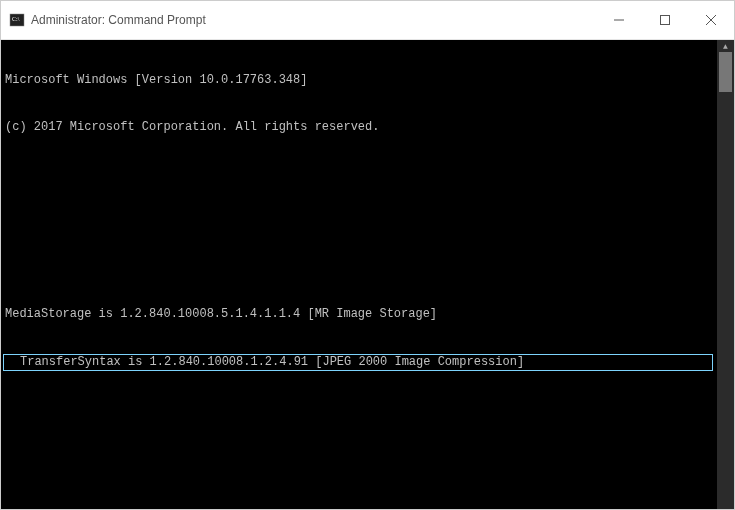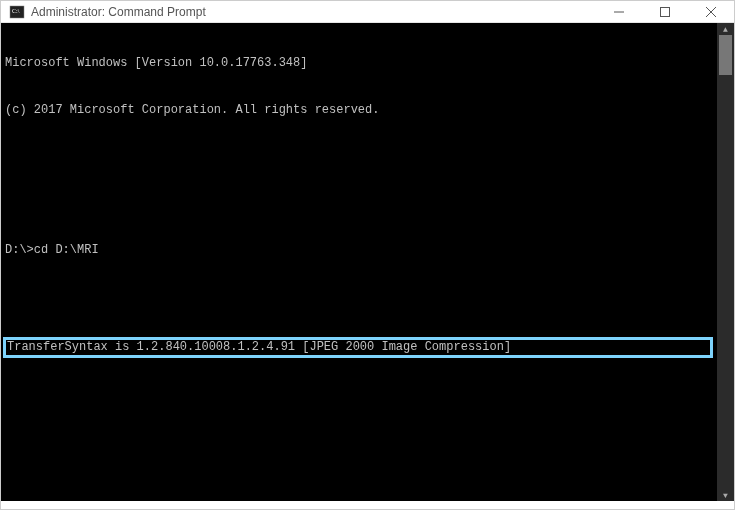--- a/index.html
+++ b/index.html
@@ -6,21 +6,21 @@
     body {
       width: 735px;
       height: 510px;
       font-family: Consolas, 'Courier New', monospace;
       font-size: 12px;
       background: #fff;
       overflow: hidden;
       border: 1px solid #ccc;
     }
     .titlebar {
-      height: 22px;
+      height: 39px;
       background: #fff;
       display: flex;
       align-items: center;
       padding-left: 8px;
       border-bottom: 1px solid #e5e5e5;
     }
     .titlebar-icon {
       width: 16px;
       height: 16px;
       margin-right: 6px;
@@ -86,22 +86,22 @@
       align-items: center;
       justify-content: center;
       color: #aaa;
       font-size: 8px;
       position: absolute;
     }
     .scroll-arrow.up { top: 0; }
     .scroll-arrow.down { bottom: 0; }
     .line { display: block; min-height: 1.3em; }
     .hl-box {
-      border: 3px solid #7dd3fc;
-      padding: 0 1px;
+      border: 1px solid #7dd3fc;
+      padding: 0 16px;
       margin-left: -2px;
     }
   </style>
 </head>
 <body>
 
 <div class="titlebar">
   <span class="titlebar-icon">
     <svg width="16" height="16" viewBox="0 0 16 16">
       <rect x="1" y="2" width="14" height="12" fill="#222" stroke="#888" stroke-width="0.5"></rect>
@@ -128,22 +128,22 @@
     </div>
   </div>
 </div>
 
 <div class="terminal-area">
   <div class="terminal">
     <span class="line">Microsoft Windows [Version 10.0.17763.348]</span>
     <span class="line">(c) 2017 Microsoft Corporation. All rights reserved.</span>
     <span class="line"></span>
     <span class="line"></span>
-    <span class="line">D:\&gt;cd D:\MRI</span>
     <span class="line"></span>
+    <span class="line">MediaStorage is 1.2.840.10008.5.1.4.1.1.4 [MR Image Storage]</span>
     <span class="line hl-box">TransferSyntax is 1.2.840.10008.1.2.4.91 [JPEG 2000 Image Compression]</span>
     
     
     
     
     
     
     
     
     

